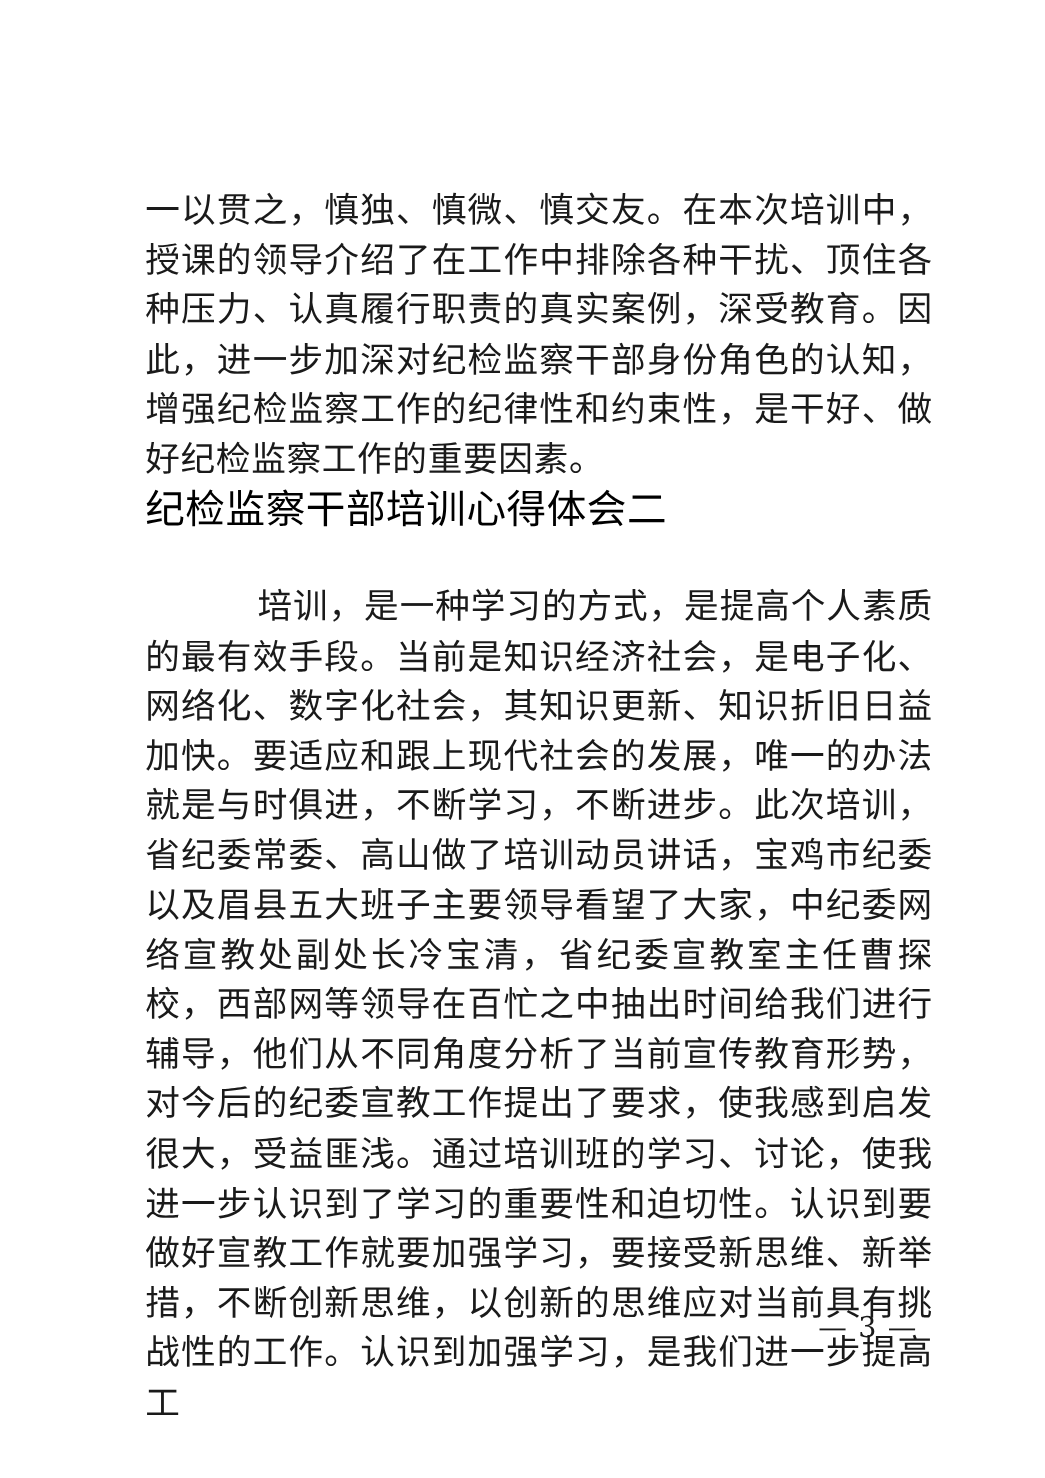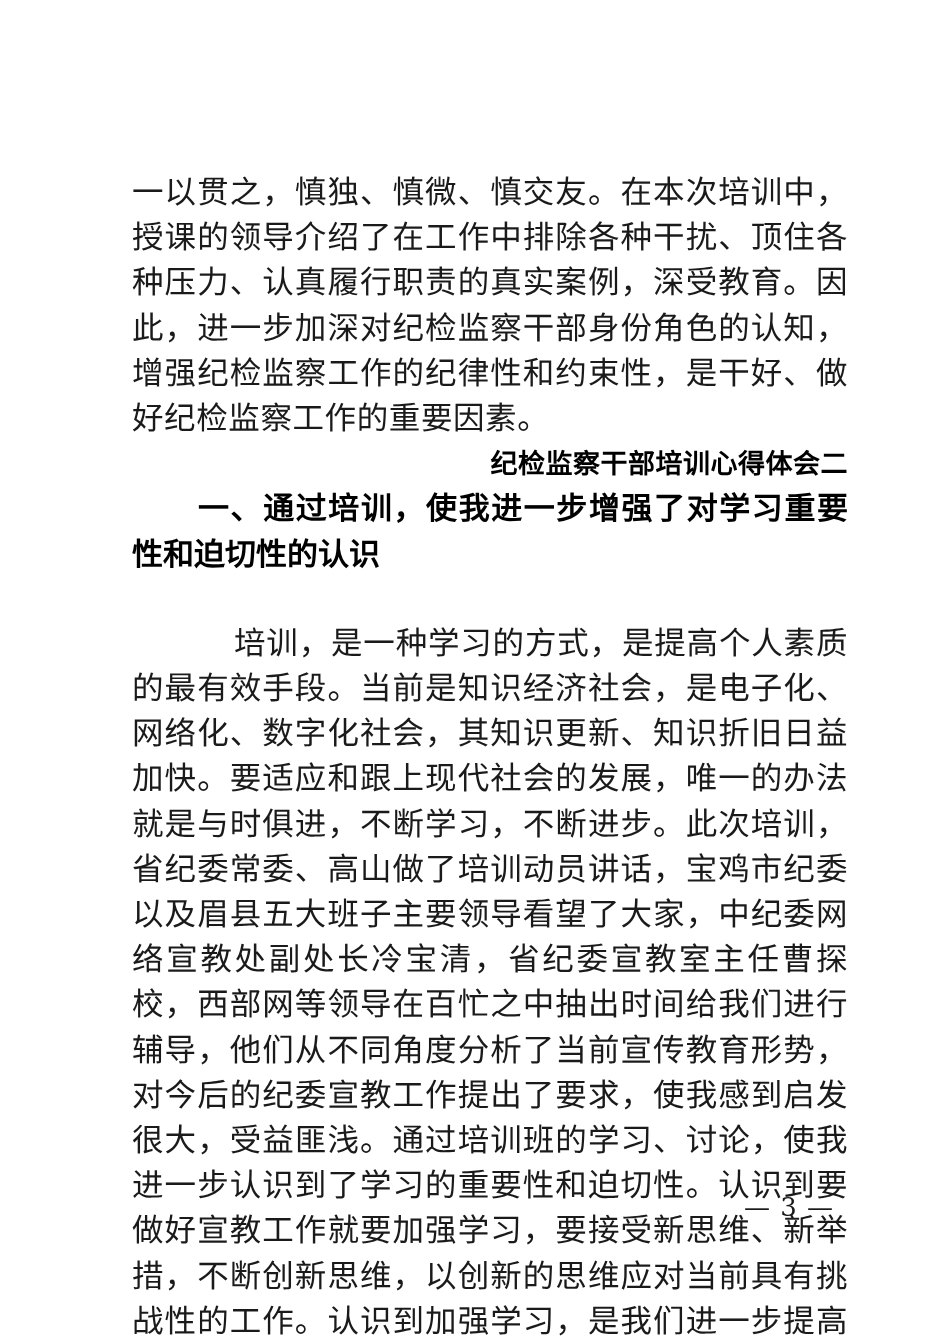--- a/index.html
+++ b/index.html
@@ -44,25 +44,25 @@
   }
 
   .para.indent3 {
     text-indent: 102px;
     margin-top: 44px;
   }
 
   
   .doc-title {
     font-family: "DejaVu Serif", "Liberation Serif", serif;
-    font-weight: 700;
-    font-size: 27px;
+    font-weight: 400;
+    font-size: 36px;
     line-height: 45.2px;
     color: #000000;
-    text-align: right;
+    text-align: left;
     letter-spacing: 0.5px;
     margin: 0;
   }
 
   
   .section-heading {
     font-family: "DejaVu Sans", "Liberation Sans", sans-serif;
     font-weight: 700;
     font-size: 31px;
     line-height: 45.2px;
@@ -91,21 +91,20 @@
 <body>
 
 <div class="page">
 
   <div class="page-body">
 
     <p class="para cont">一以贯之，慎独、慎微、慎交友。在本次培训中，授课的领导介绍了在工作中排除各种干扰、顶住各种压力、认真履行职责的真实案例，深受教育。因此，进一步加深对纪检监察干部身份角色的认知，增强纪检监察工作的纪律性和约束性，是干好、做好纪检监察工作的重要因素。</p>
 
     <h1 class="doc-title">纪检监察干部培训心得体会二</h1>
 
-    <h2 class="section-heading">一、通过培训，使我进一步增强了对学习重要性和迫切性的认识</h2>
 
     <p class="para indent3">培训，是一种学习的方式，是提高个人素质的最有效手段。当前是知识经济社会，是电子化、网络化、数字化社会，其知识更新、知识折旧日益加快。要适应和跟上现代社会的发展，唯一的办法就是与时俱进，不断学习，不断进步。此次培训，省纪委常委、高山做了培训动员讲话，宝鸡市纪委以及眉县五大班子主要领导看望了大家，中纪委网络宣教处副处长冷宝清，省纪委宣教室主任曹探校，西部网等领导在百忙之中抽出时间给我们进行辅导，他们从不同角度分析了当前宣传教育形势，对今后的纪委宣教工作提出了要求，使我感到启发很大，受益匪浅。通过培训班的学习、讨论，使我进一步认识到了学习的重要性和迫切性。认识到要做好宣教工作就要加强学习，要接受新思维、新举措，不断创新思维，以创新的思维应对当前具有挑战性的工作。认识到加强学习，是我们进一步提高工</p>
 
   </div>
 
   <div class="page-number">— 3 —</div>
 
 </div>
 
 </body></html>

